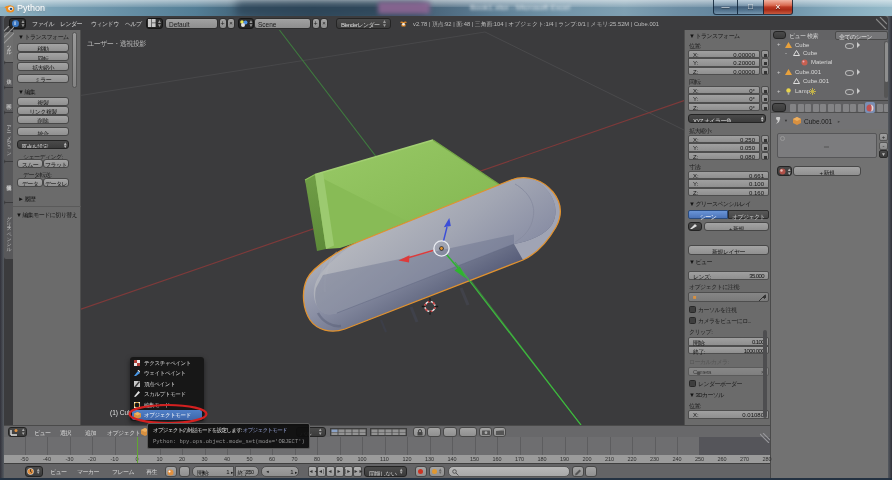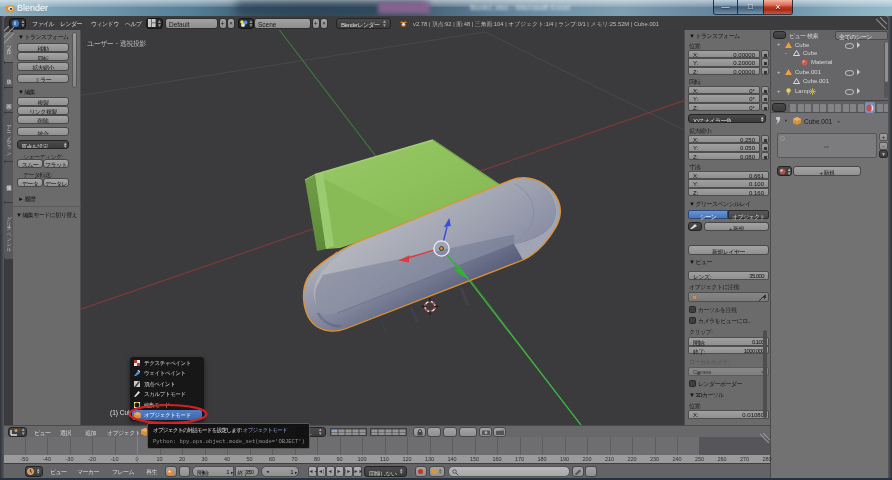--- a/index.html
+++ b/index.html
@@ -78,21 +78,21 @@
     <div class="abs" id="tb-blob1"></div>
     <div class="abs" id="tb-badge"></div>
     <div class="abs" id="tb-text">Book1.xlsx - Microsoft Excel</div>
   </div>
   <svg class="abs" style="left:4px;top:3px" width="11" height="11" viewBox="0 0 11 11">
     <ellipse cx="6.2" cy="6" rx="4.2" ry="3.6" fill="#f08c1c"></ellipse>
     <path d="M0.3,4.6 Q2.5,2.2 5.2,2.8 L7,2 Q5.8,3.4 6.6,3.2 Q4,4.4 3.4,5.8 Q1.6,5.6 0.3,4.6Z" fill="#f08c1c"></path>
     <ellipse cx="6.6" cy="5.6" rx="2.5" ry="2.1" fill="#eef3f6"></ellipse>
     <ellipse cx="7" cy="5.9" rx="1.3" ry="1.1" fill="#1c4a7a"></ellipse>
   </svg>
-  <div class="abs" id="tb-title">Blender</div>
+  <div class="abs" id="tb-title">Python</div>
   <div class="abs" id="winbtns">
     <div class="wbtn min">
         <span>—</span>
       </div>
     <div class="wbtn max">
         <span>□</span>
       </div>
     <div class="wbtn close">
         <span style="font-size:9px">×</span>
       </div>

